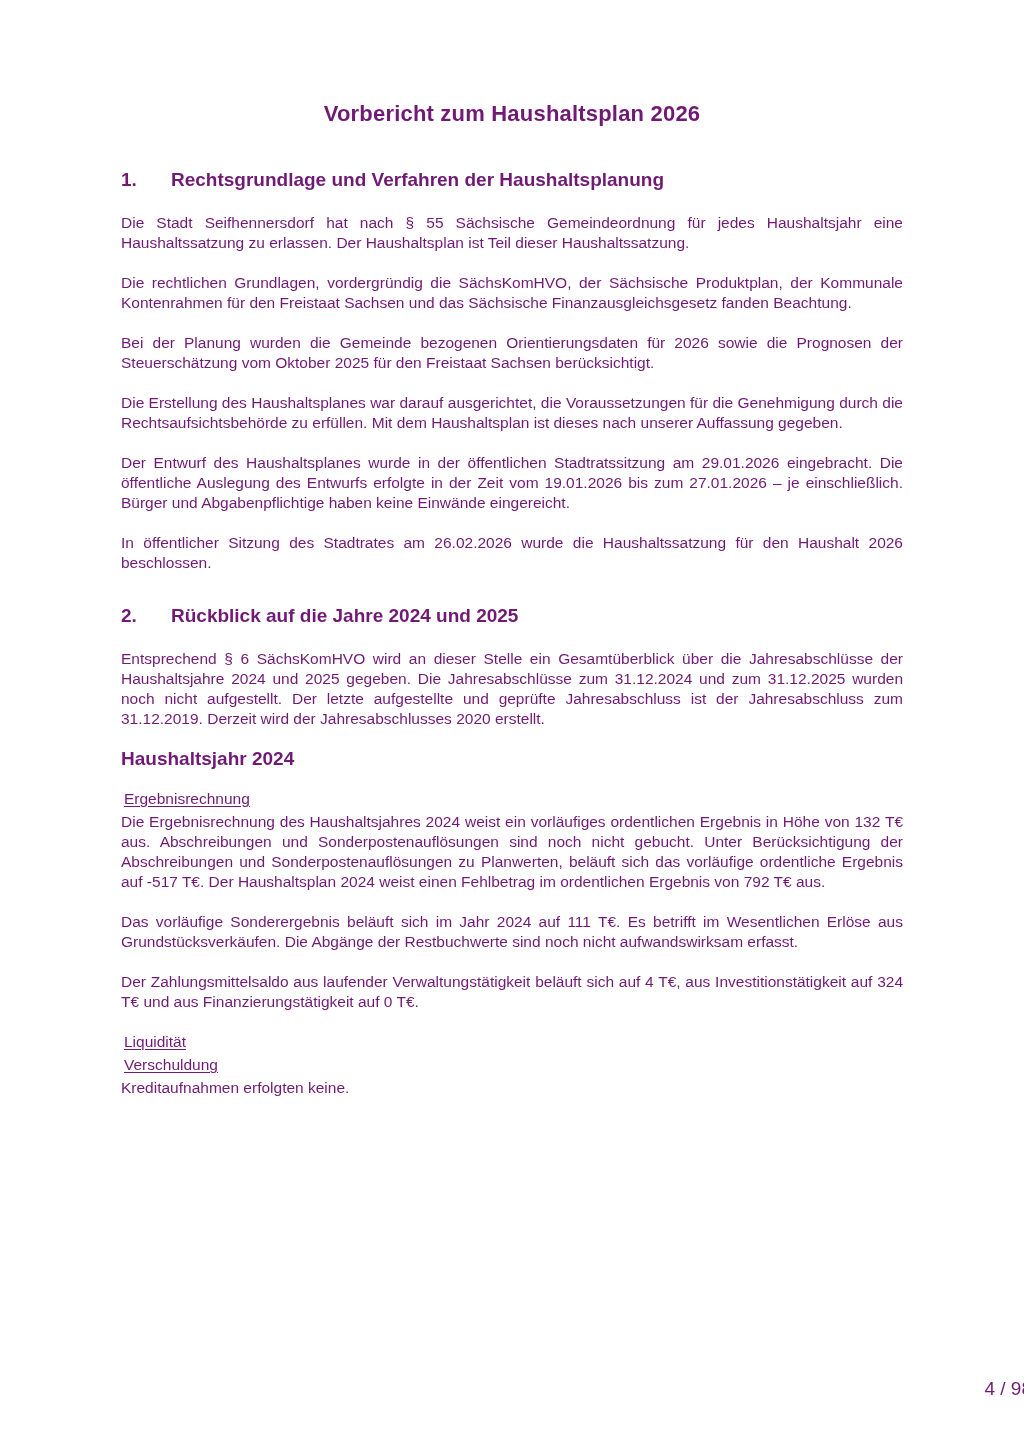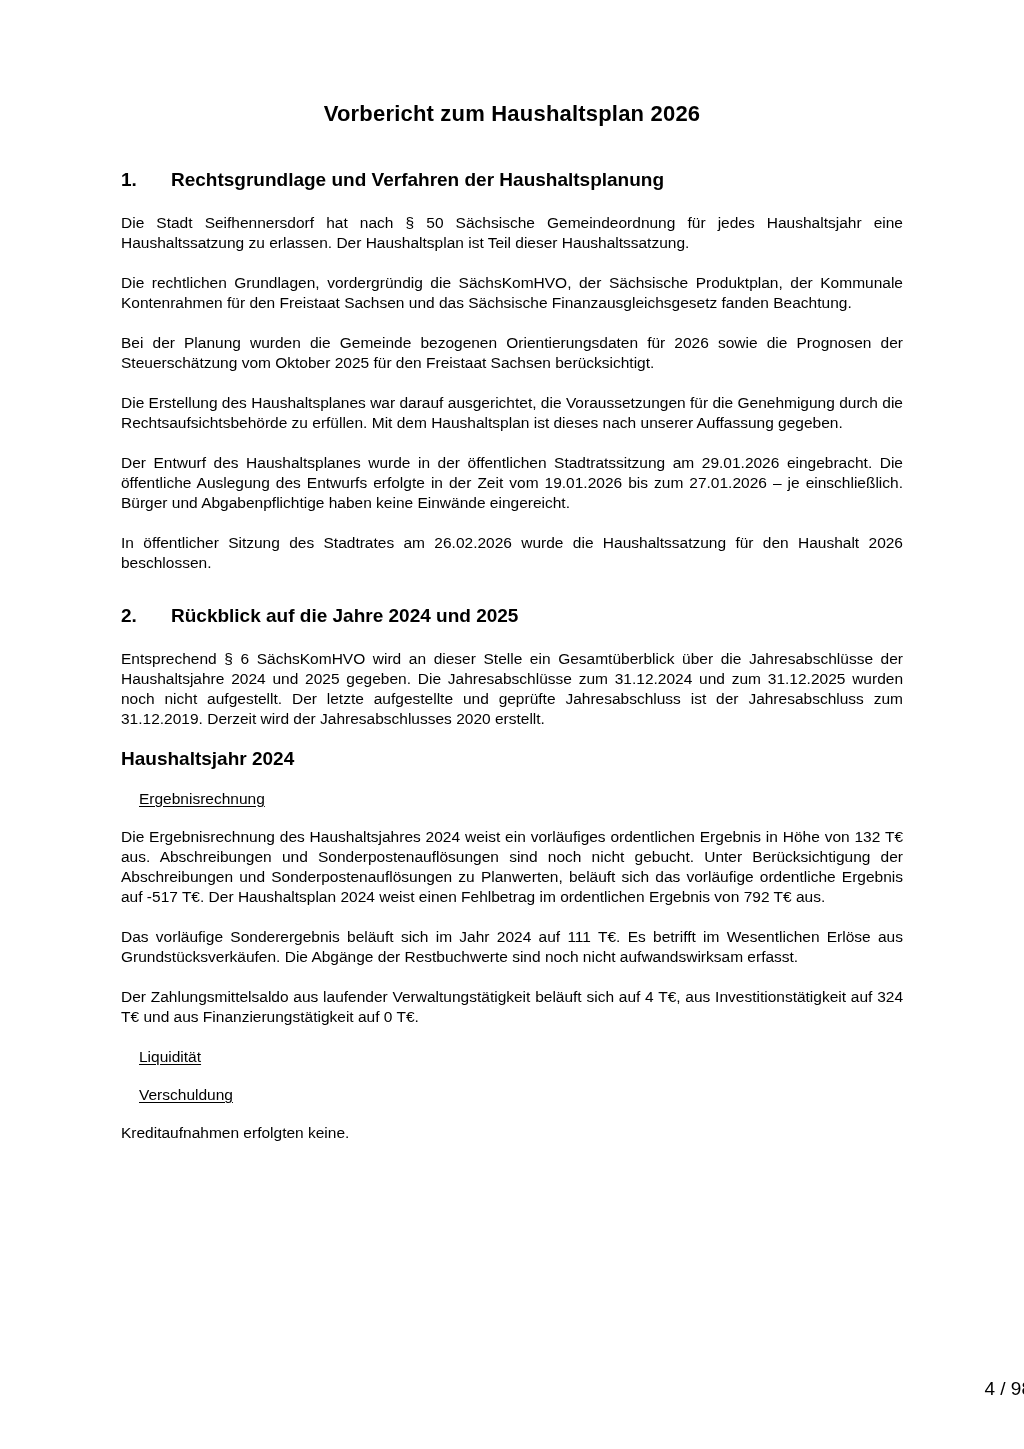--- a/index.html
+++ b/index.html
@@ -6,21 +6,21 @@
   html, body {
     margin: 0;
     padding: 0;
     background: #ffffff;
   }
   .page {
     position: relative;
     width: 1024px;
     height: 1449px;
     background: #ffffff;
-    color: #000000;
+    color: #701a75;
     font-family: "Liberation Sans", "DejaVu Sans", sans-serif;
     overflow: hidden;
   }
   .content {
     position: absolute;
     top: 0;
     left: 121px;
     width: 782px;
     padding-top: 101px;
     font-size: 15.5px;
@@ -51,21 +51,21 @@
     margin: 0 0 20px 0;
     text-align: justify;
   }
   .sub-bold {
     margin: 0 0 20px 0;
     font-size: 19px;
     line-height: 20px;
     font-weight: bold;
   }
   .sub-label {
-    margin: 18px;
+    margin: 3px;
     text-decoration: underline;
     text-underline-offset: 2px;
   }
   .footer {
     position: absolute;
     top: 1380px;
     left: 8px;
     width: 100%;
     text-align: right;
     font-size: 19px;
@@ -78,21 +78,21 @@
 <div class="page">
   <div class="content">
 
     <h1 class="doc-title">Vorbericht zum Haushaltsplan 2026</h1>
 
     <section>
       <div class="sec-heading">
         <span class="sec-num">1.</span>
         <span class="sec-title">Rechtsgrundlage und Verfahren der Haushaltsplanung</span>
       </div>
-      <p class="body-par">Die Stadt Seifhennersdorf hat nach § 50 Sächsische Gemeindeordnung für jedes Haushaltsjahr eine Haushaltssatzung zu erlassen. Der Haushaltsplan ist Teil dieser Haushaltssatzung.</p>
+      <p class="body-par">Die Stadt Seifhennersdorf hat nach § 55 Sächsische Gemeindeordnung für jedes Haushaltsjahr eine Haushaltssatzung zu erlassen. Der Haushaltsplan ist Teil dieser Haushaltssatzung.</p>
       <p class="body-par">Die rechtlichen Grundlagen, vordergründig die SächsKomHVO, der Sächsische Produktplan, der Kommunale Kontenrahmen für den Freistaat Sachsen und das Sächsische Finanzausgleichsgesetz fanden Beachtung.</p>
       <p class="body-par">Bei der Planung wurden die Gemeinde bezogenen Orientierungsdaten für 2026 sowie die Prognosen der Steuerschätzung vom Oktober 2025 für den Freistaat Sachsen berücksichtigt.</p>
       <p class="body-par">Die Erstellung des Haushaltsplanes war darauf ausgerichtet, die Voraussetzungen für die Genehmigung durch die Rechtsaufsichtsbehörde zu erfüllen. Mit dem Haushaltsplan ist dieses nach unserer Auffassung gegeben.</p>
       <p class="body-par">Der Entwurf des Haushaltsplanes wurde in der öffentlichen Stadtratssitzung am 29.01.2026 eingebracht. Die öffentliche Auslegung des Entwurfs erfolgte in der Zeit vom 19.01.2026 bis zum 27.01.2026 – je einschließlich. Bürger und Abgabenpflichtige haben keine Einwände eingereicht.</p>
       <p class="body-par">In öffentlicher Sitzung des Stadtrates am 26.02.2026 wurde die Haushaltssatzung für den Haushalt 2026 beschlossen.</p>
     </section>
 
     <section>
       <div class="sec-heading">
         <span class="sec-num">2.</span>

